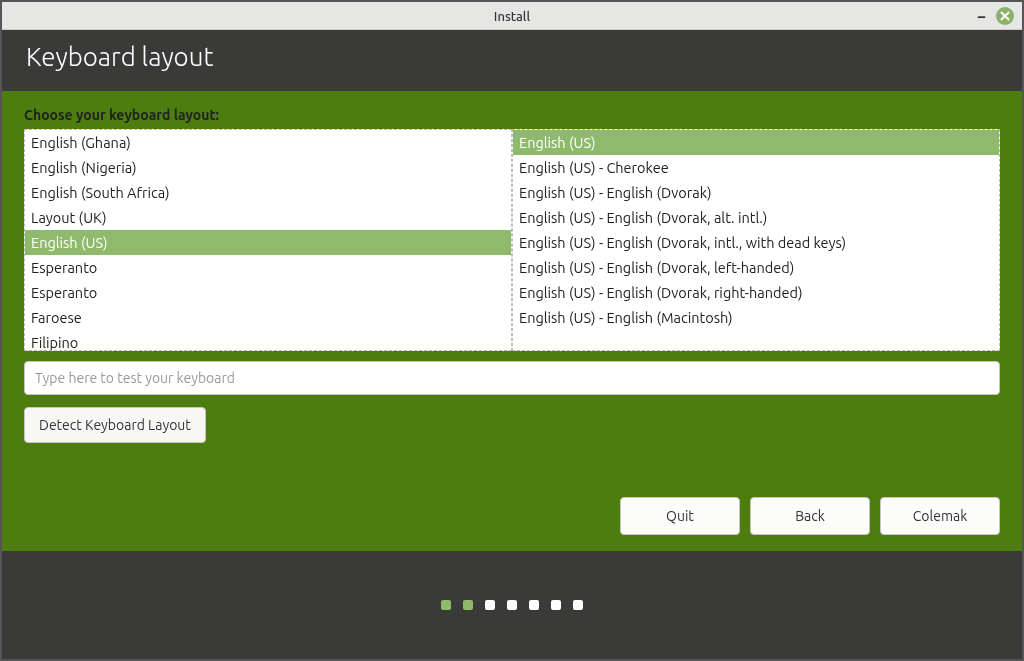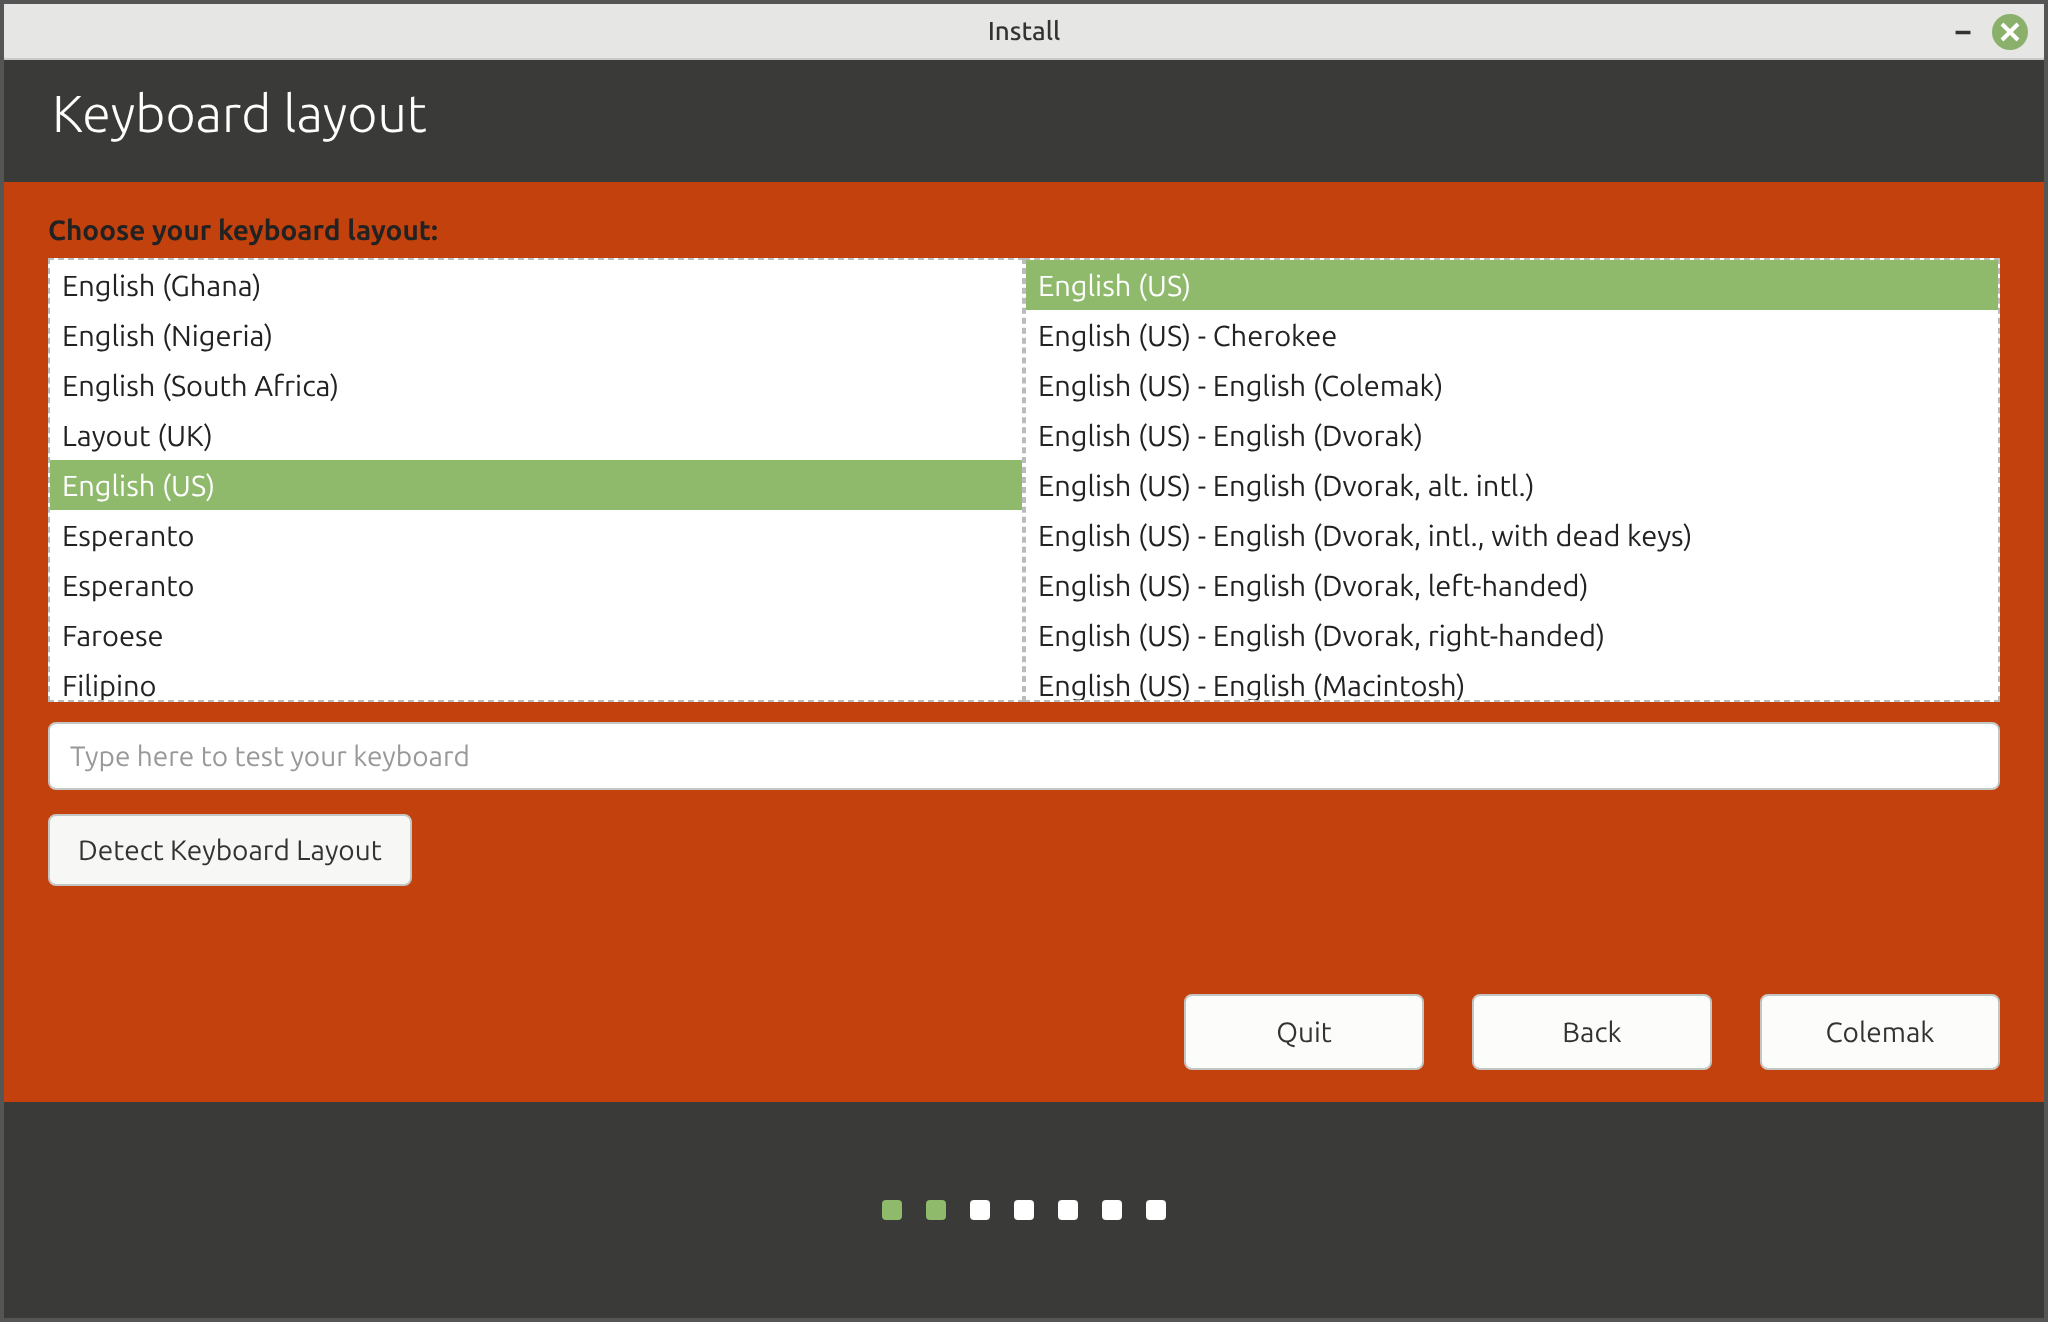--- a/index.html
+++ b/index.html
@@ -13,21 +13,21 @@
       height: 661px;
       background: #fff;
       overflow: hidden;
     }
     .window {
       width: 100%;
       height: 100%;
       border: 2px solid #555;
       display: flex;
       flex-direction: column;
-      background: #c2410c;
+      background: #4d7c0f;
     }
     .titlebar {
       height: 28px;
       background: #e6e6e4;
       border-bottom: 1px solid #c9c9c7;
       display: flex;
       align-items: center;
       justify-content: center;
       position: relative;
     }
@@ -129,21 +129,21 @@
       padding: 9px 14px;
       font-size: 14px;
       color: #333;
       cursor: pointer;
       align-self: flex-start;
       margin-bottom: 18px;
     }
     .nav-buttons {
       display: flex;
       justify-content: flex-end;
-      gap: 24px;
+      gap: 10px;
       margin-top: auto;
       padding-top: 10px;
     }
     .nav-btn {
       border: 1px solid #c5c5c3;
       border-radius: 4px;
       background: #fcfcfb;
       padding: 10px 0;
       width: 120px;
       font-size: 14px;
@@ -200,21 +200,20 @@
           <div class="list-item">Layout (UK)</div>
           <div class="list-item selected">English (US)</div>
           <div class="list-item">Esperanto</div>
           <div class="list-item">Esperanto</div>
           <div class="list-item">Faroese</div>
           <div class="list-item">Filipino</div>
         </div>
       <div class="list-box" id="right-list">
           <div class="list-item selected">English (US)</div>
           <div class="list-item">English (US) - Cherokee</div>
-          <div class="list-item">English (US) - English (Colemak)</div>
           <div class="list-item">English (US) - English (Dvorak)</div>
           <div class="list-item">English (US) - English (Dvorak, alt. intl.)</div>
           <div class="list-item">English (US) - English (Dvorak, intl., with dead keys)</div>
           <div class="list-item">English (US) - English (Dvorak, left-handed)</div>
           <div class="list-item">English (US) - English (Dvorak, right-handed)</div>
           <div class="list-item">English (US) - English (Macintosh)</div>
         </div>
     </div>
 
     <input type="text" class="test-input" placeholder="Type here to test your keyboard" style="">

